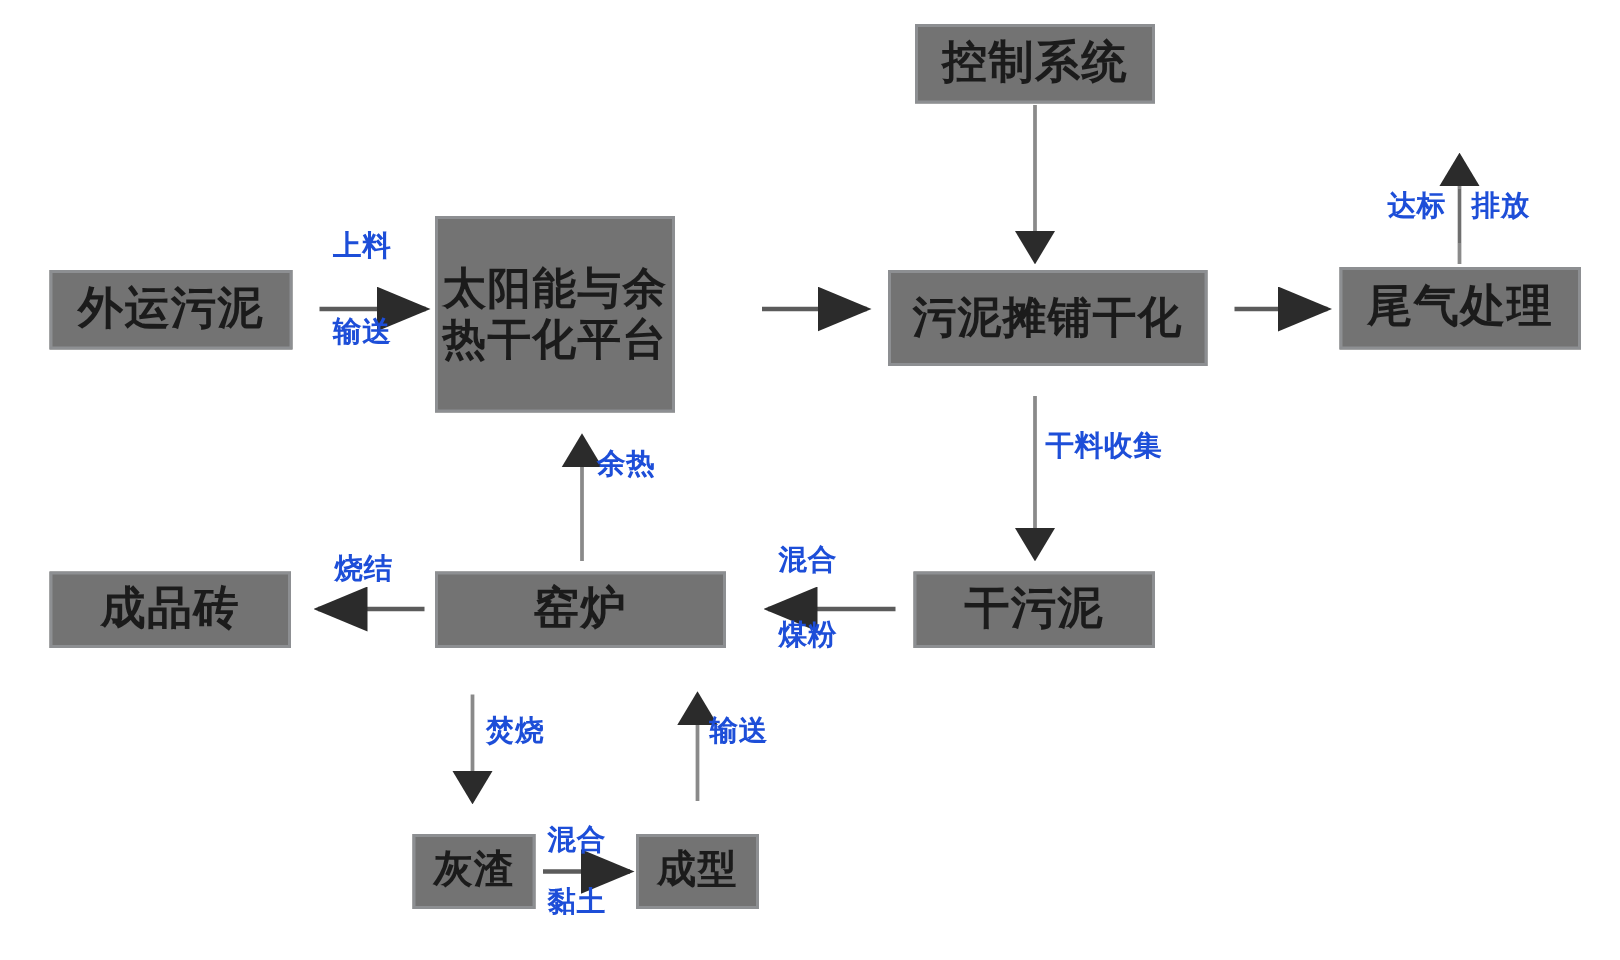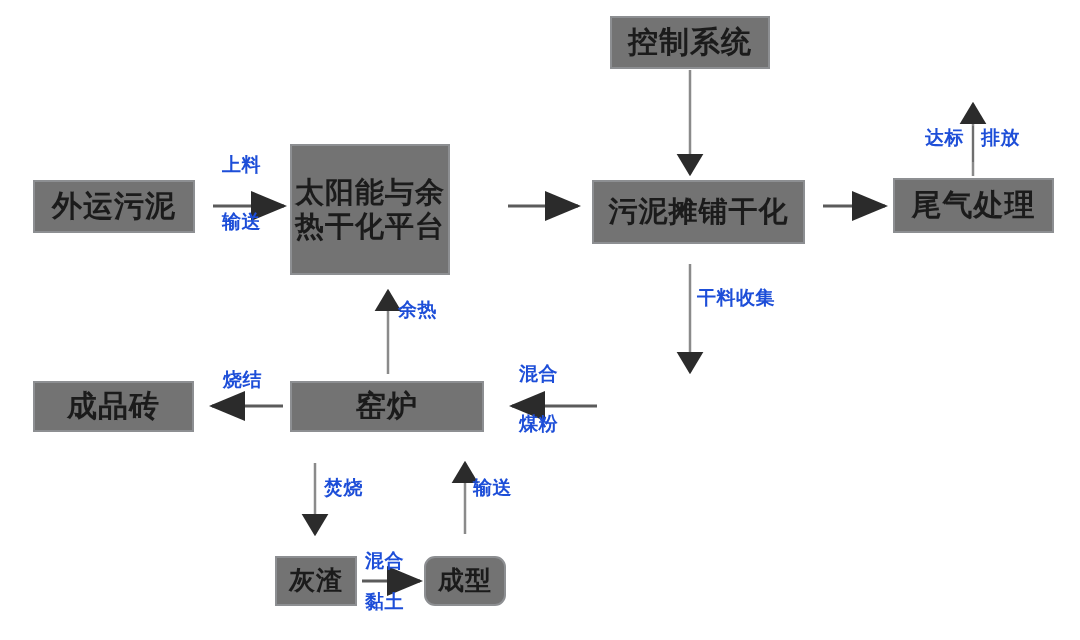--- a/index.html
+++ b/index.html
@@ -102,28 +102,29 @@
 
   <div class="node node-md" style="left:290px; top:144px; width:160px; height:131px;">太阳能与余
 热干化平台</div>
 
   <div class="node node-lg" style="left:610px; top:16px; width:160px; height:53px;">控制系统</div>
 
   <div class="node node-md" style="left:592px; top:180px; width:213px; height:64px;">污泥摊铺干化</div>
 
   <div class="node node-lg" style="left:893px; top:178px; width:161px; height:55px;">尾气处理</div>
 
+  <div class="node node-lg" style="left:609px; top:381px; width:161px; height:51px;">干污泥</div>
 
   <div class="node node-lg" style="left:290px; top:381px; width:194px; height:51px;">窑炉</div>
 
   <div class="node node-lg" style="left:33px; top:381px; width:161px; height:51px;">成品砖</div>
 
   <div class="node node-sm" style="left:275px; top:556px; width:82px; height:50px;">灰渣</div>
 
-  <div class="node node-sm" style="left:424px; top:556px; width:82px; height:50px;border-radius:11px;">成型</div>
+  <div class="node node-sm" style="left:424px; top:556px; width:82px; height:50px;">成型</div>
 
   <div class="edge-label" style="left:222px; top:155px;">上料</div>
   <div class="edge-label" style="left:222px; top:212px;">输送</div>
 
   <div class="edge-label" style="left:925px; top:128px;">达标</div>
   <div class="edge-label" style="left:981px; top:128px;">排放</div>
 
   <div class="edge-label" style="left:697px; top:288px;">干料收集</div>
 
   <div class="edge-label" style="left:519px; top:364px;">混合</div>

